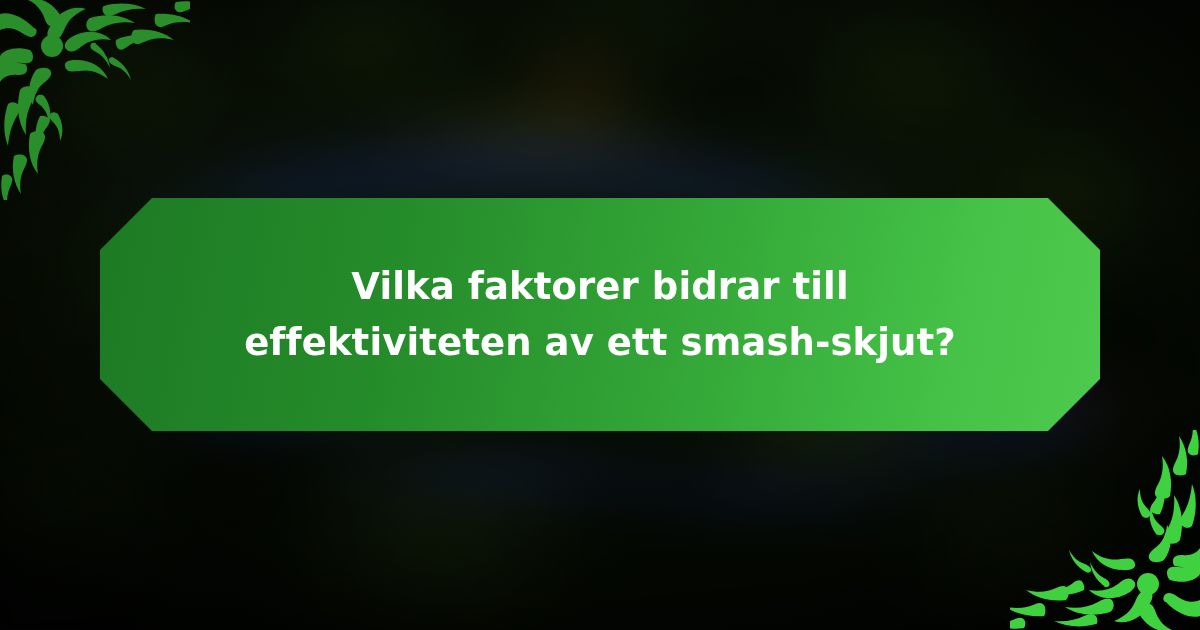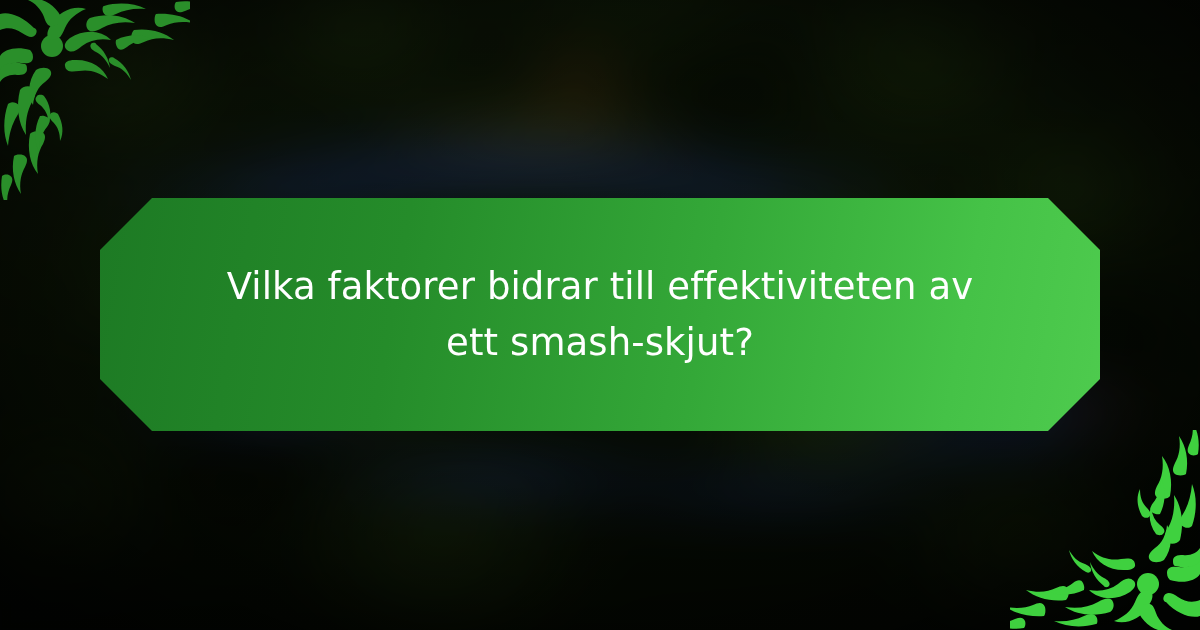--- a/index.html
+++ b/index.html
@@ -98,21 +98,21 @@
     align-items: center;
     justify-content: center;
     box-sizing: border-box;
     padding: 0 64px;
   }
   #title {
     margin: 0;
     color: #ffffff;
     font-size: 37px;
     line-height: 56px;
-    font-weight: 400;
+    font-weight: 700;
     text-align: center;
     letter-spacing: 0.1px;
     max-width: 780px;
   }
 </style>
 </head>
 <body>
 
 <div id="card">
 

